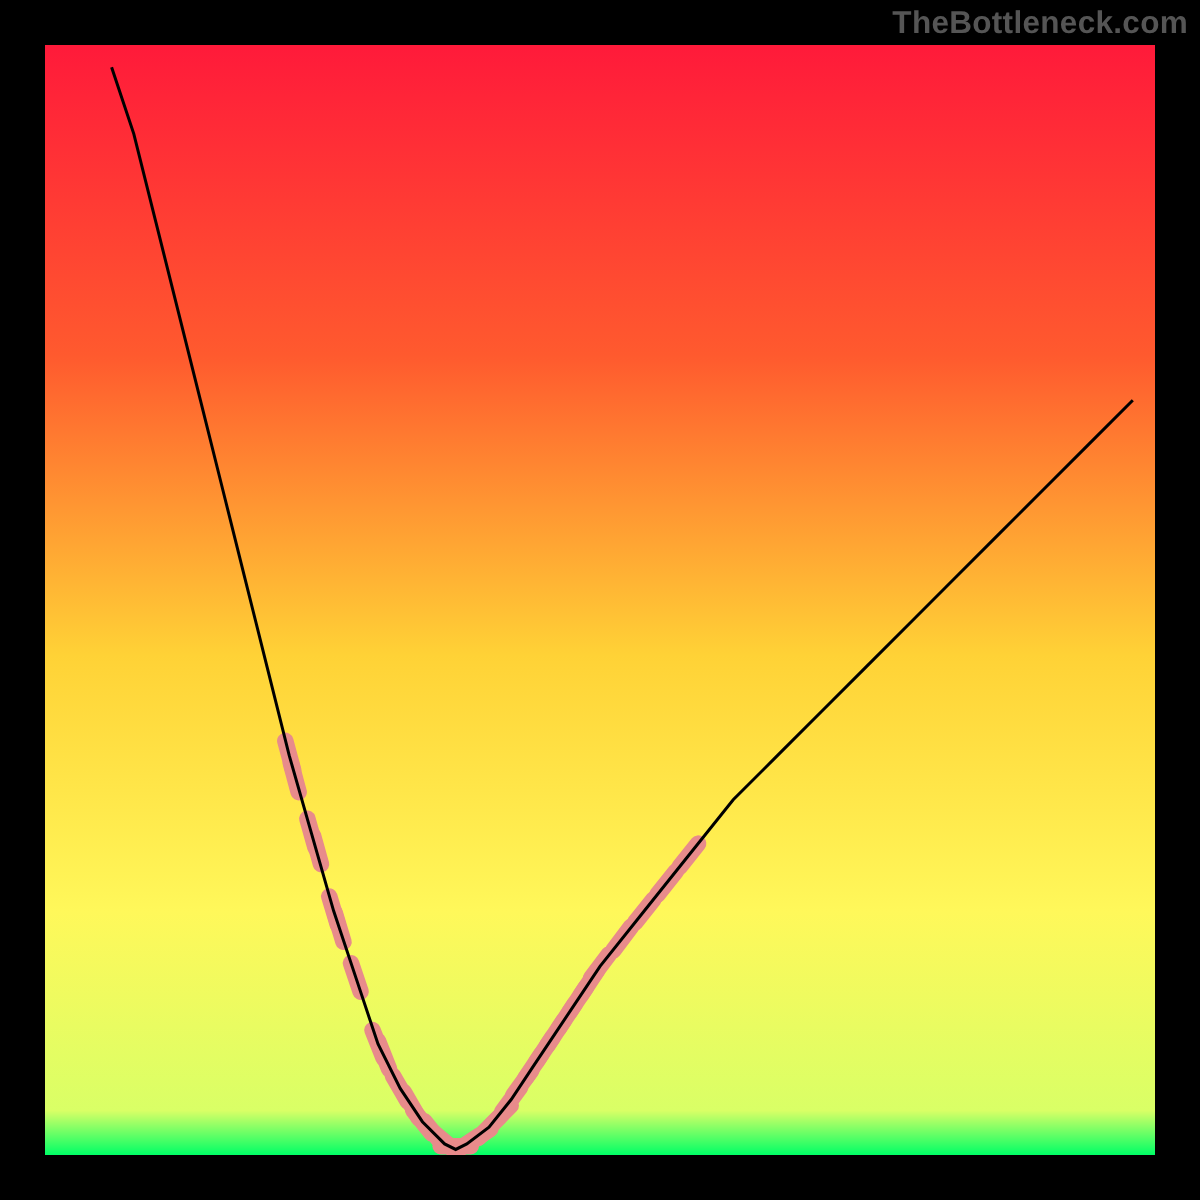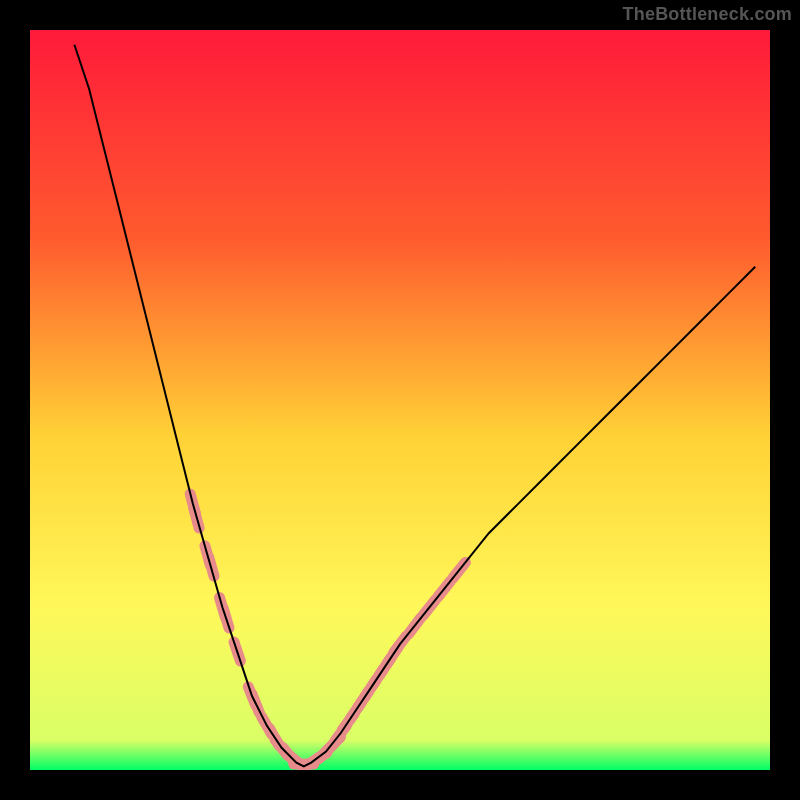--- a/index.html
+++ b/index.html
@@ -23,21 +23,21 @@
     top: 30px;
     width: 740px;
     height: 740px;
     overflow: hidden;
   }
   .watermark {
     position: absolute;
     top: 4px;
     right: 8px;
     color: #555;
-    font-size: 18px;
+    font-size: 21px;
     font-weight: 600;
     letter-spacing: 0.2px;
     user-select: none;
   }
   svg {
     display: block;
     width: 100%;
     height: 100%;
   }
 </style>

